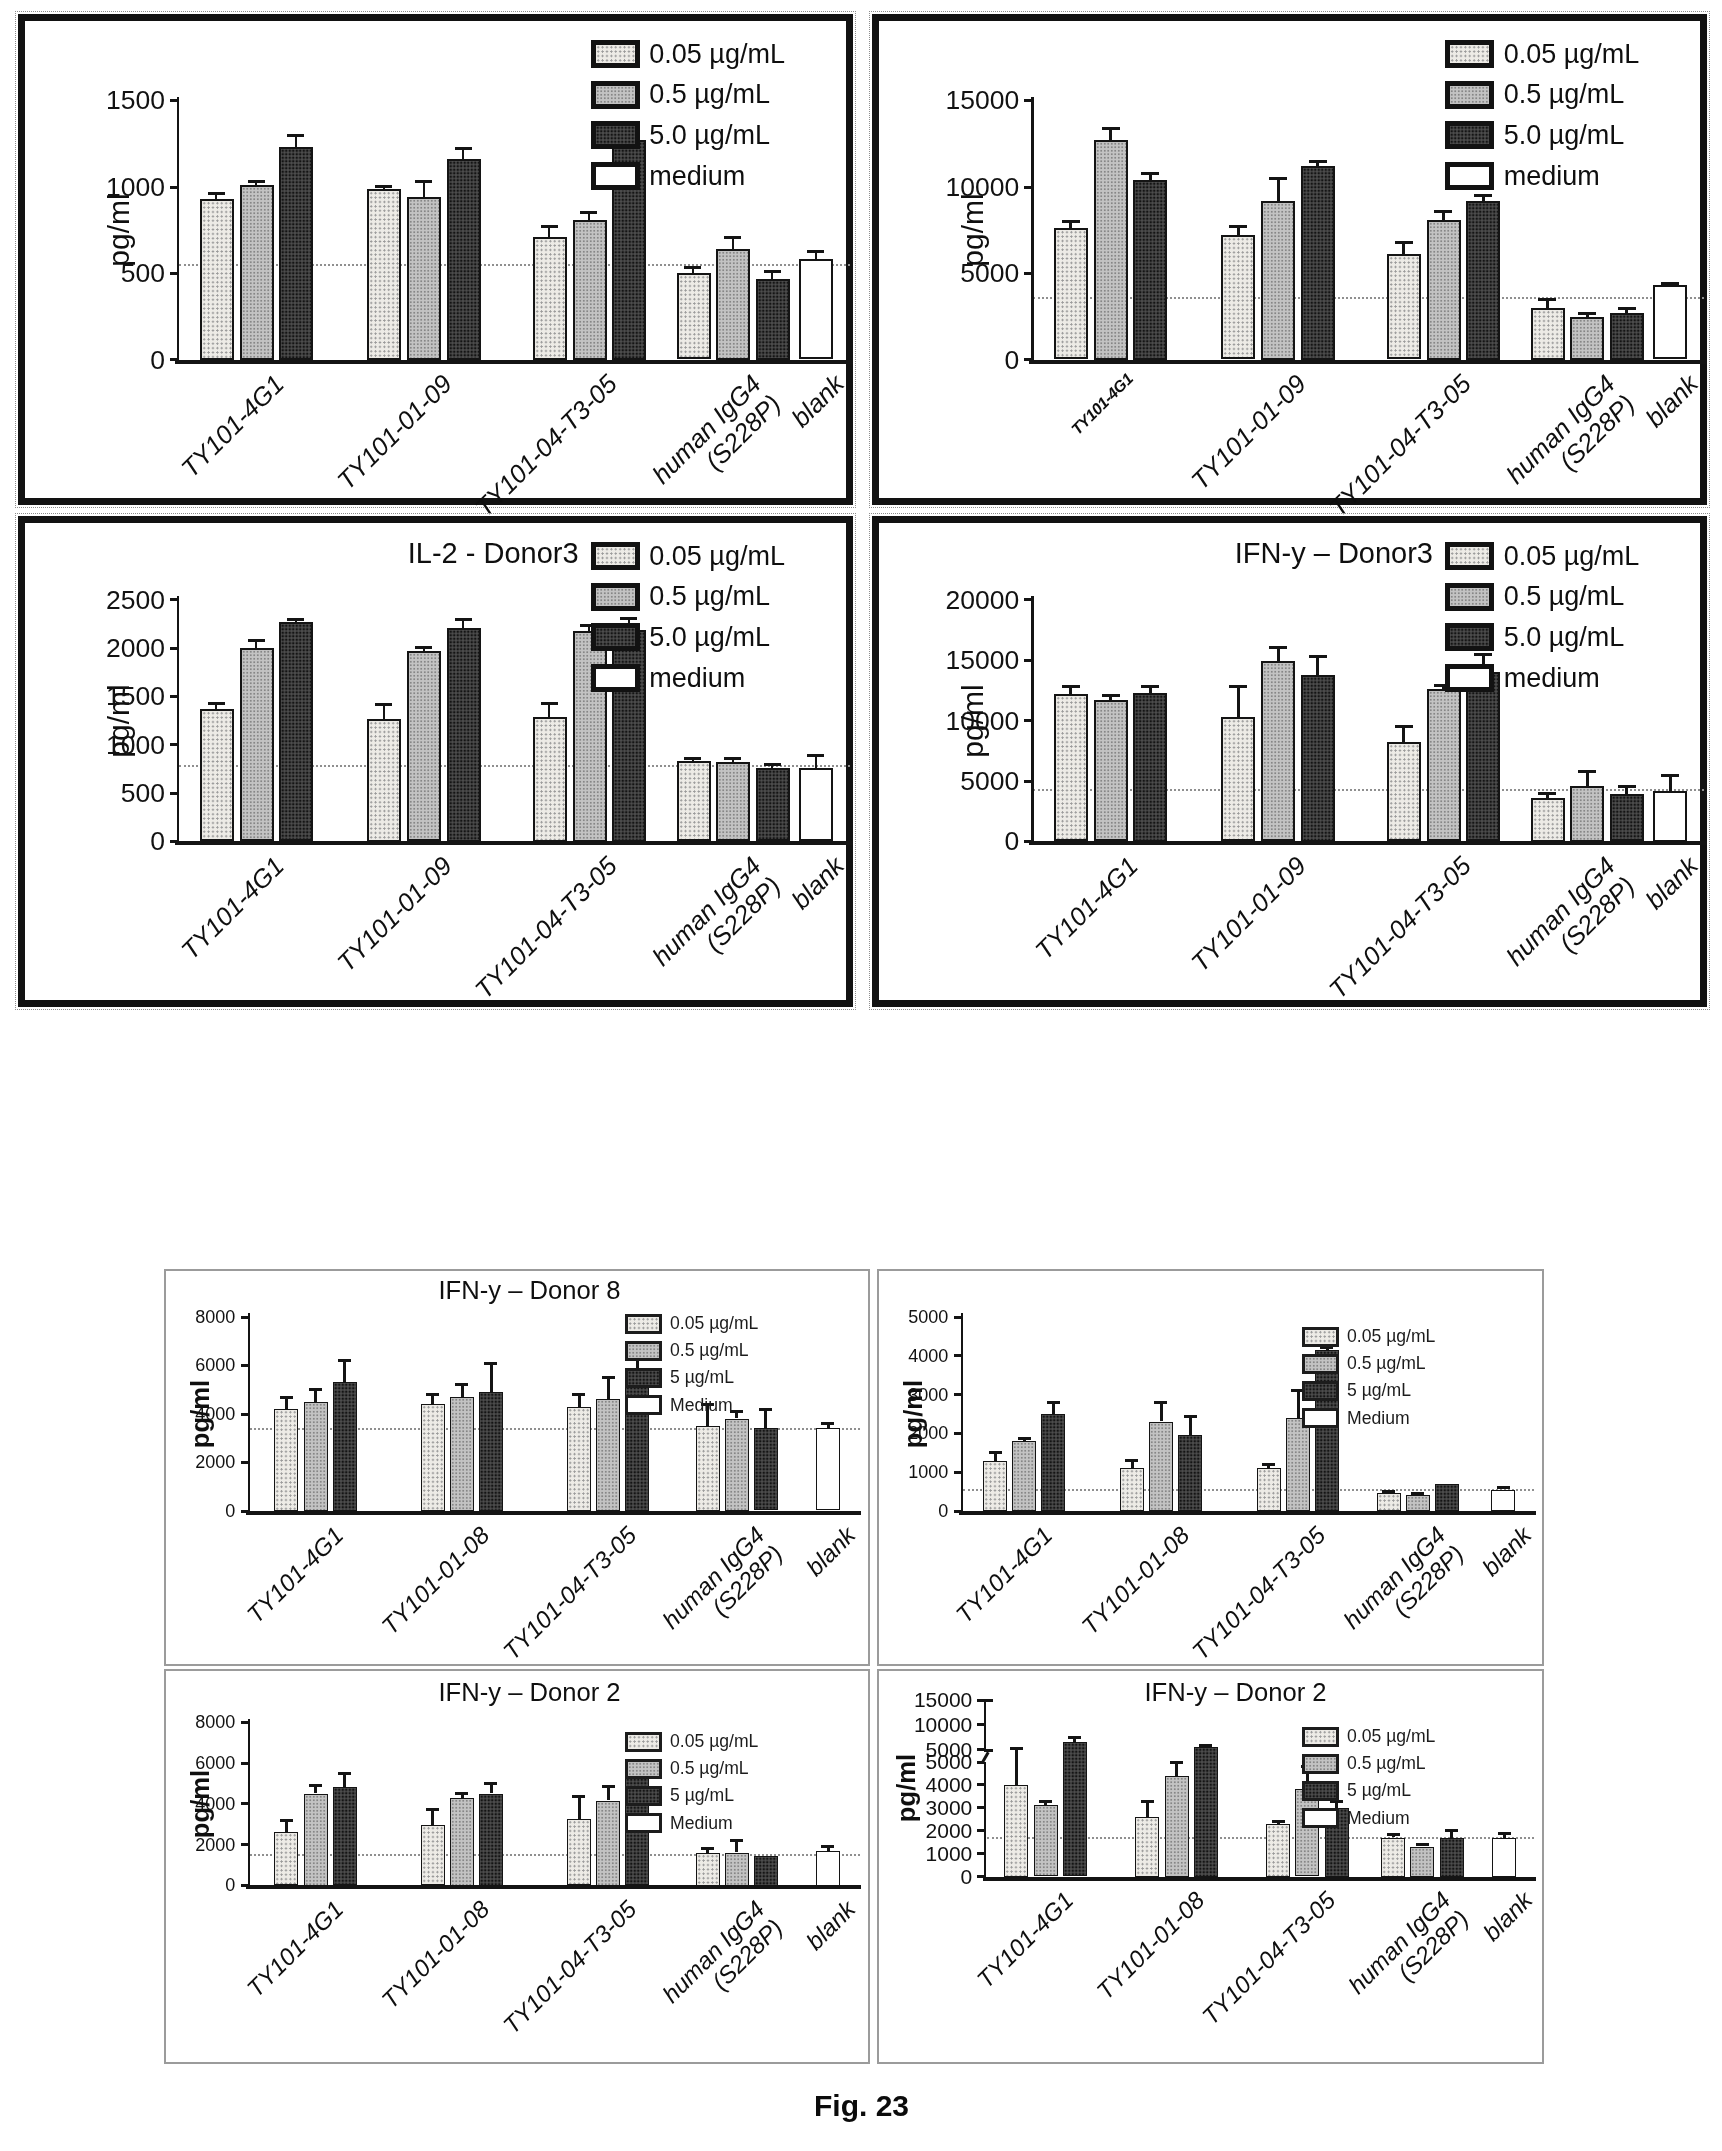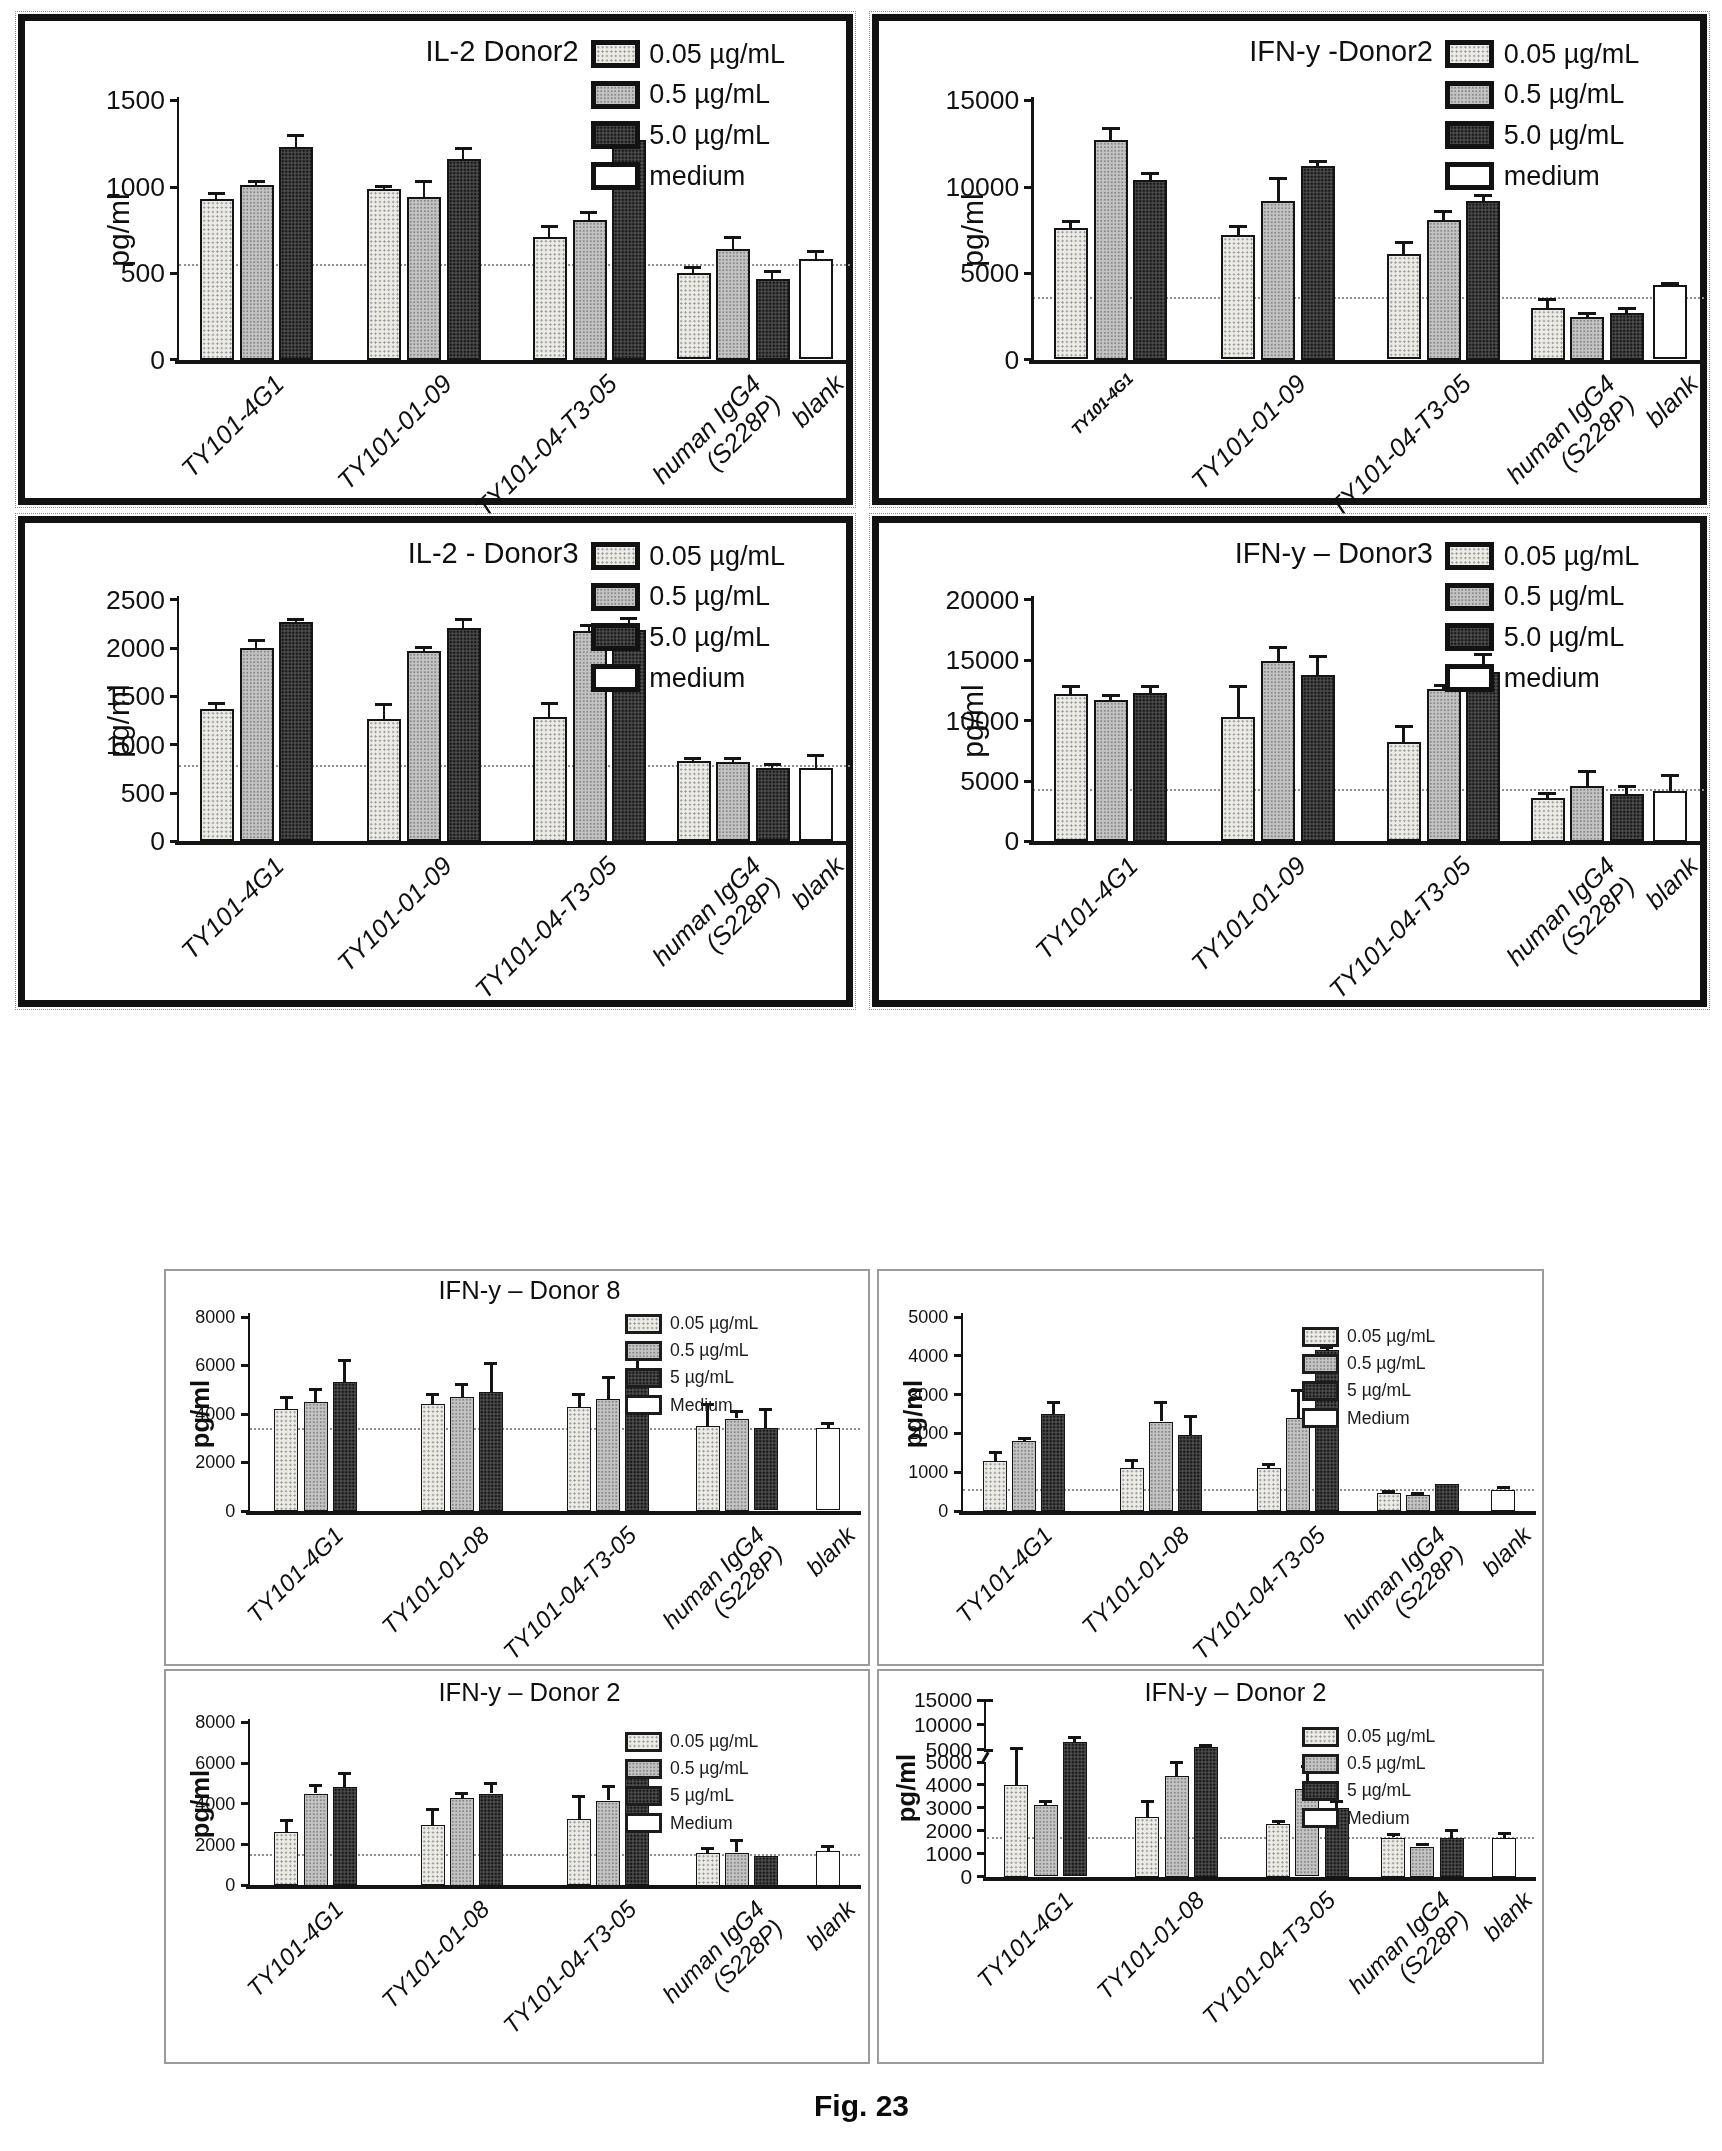--- a/index.html
+++ b/index.html
@@ -53,21 +53,20 @@
   .figcap{position:absolute;left:0;right:0;text-align:center;font-weight:bold;color:#0b0b0b;}
   #cap22{top:1096px;font-size:34px;}
   #cap23{top:2089px;font-size:30px;}
 </style>
 </head>
 <body>
 
 <div id="page">
   <div id="charts-root">
       <div class="panel f22" style="left: 17.6px; top: 14px; width: 835px; height: 491px;">
-        <div class="title" style="left: 0px; width: 554px; text-align: right; top: 14px;">IL-2 Donor2</div>
         <div class="ylab" style="left: 94px; top: 209px;">pg/ml</div>
         <div class="threshold" style="left: 154px; width: 671px; top: 243px;"></div>
         <div class="spine" style="left: 152px; width: 2.6px; top: 76px; height: 263px;"></div>
         <div class="spine" style="left: 150px; width: 678px; top: 339px; height: 4.4px;"></div>
         <div class="ytick-label" style="left: 5.3px; width: 135px; top: 339px;">0</div>
         <div class="tickmark" style="left: 145px; width: 7px; top: 337px; height: 2.6px;"></div>
         <div class="ytick-label" style="left: 5.3px; width: 135px; top: 252px;">500</div>
         <div class="tickmark" style="left: 145px; width: 7px; top: 251px; height: 2.6px;"></div>
         <div class="ytick-label" style="left: 5.3px; width: 135px; top: 166px;">1000</div>
         <div class="tickmark" style="left: 145px; width: 7px; top: 165px; height: 2.6px;"></div>
@@ -141,21 +140,20 @@
             <div class="sw s2"></div>
             <div class="lt">5.0 µg/mL</div>
           </div>
           <div class="legend-row">
             <div class="sw s3"></div>
             <div class="lt">medium</div>
           </div>
         </div>
       </div>
       <div class="panel f22" style="left: 872px; top: 14px; width: 835px; height: 491px;">
-        <div class="title" style="left: 0px; width: 554px; text-align: right; top: 14px;">IFN-y -Donor2</div>
         <div class="ylab" style="left: 94px; top: 209px;">pg/ml</div>
         <div class="threshold" style="left: 154px; width: 671px; top: 276px;"></div>
         <div class="spine" style="left: 152px; width: 2.6px; top: 76px; height: 263px;"></div>
         <div class="spine" style="left: 150px; width: 678px; top: 339px; height: 4.4px;"></div>
         <div class="ytick-label" style="left: 5.3px; width: 135px; top: 339px;">0</div>
         <div class="tickmark" style="left: 145px; width: 7px; top: 337px; height: 2.6px;"></div>
         <div class="ytick-label" style="left: 5.3px; width: 135px; top: 252px;">5000</div>
         <div class="tickmark" style="left: 145px; width: 7px; top: 251px; height: 2.6px;"></div>
         <div class="ytick-label" style="left: 5.3px; width: 135px; top: 166px;">10000</div>
         <div class="tickmark" style="left: 145px; width: 7px; top: 165px; height: 2.6px;"></div>

